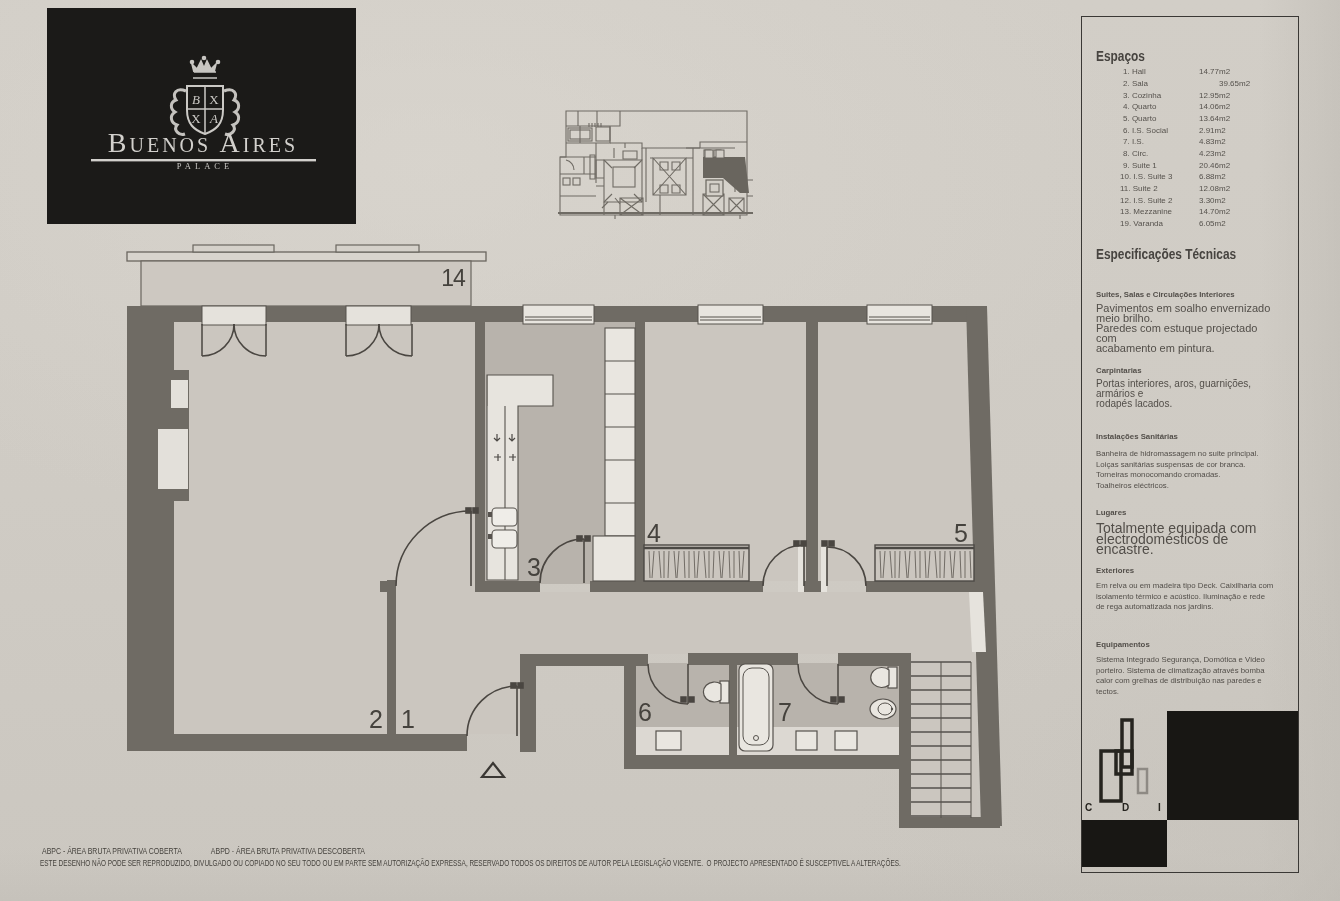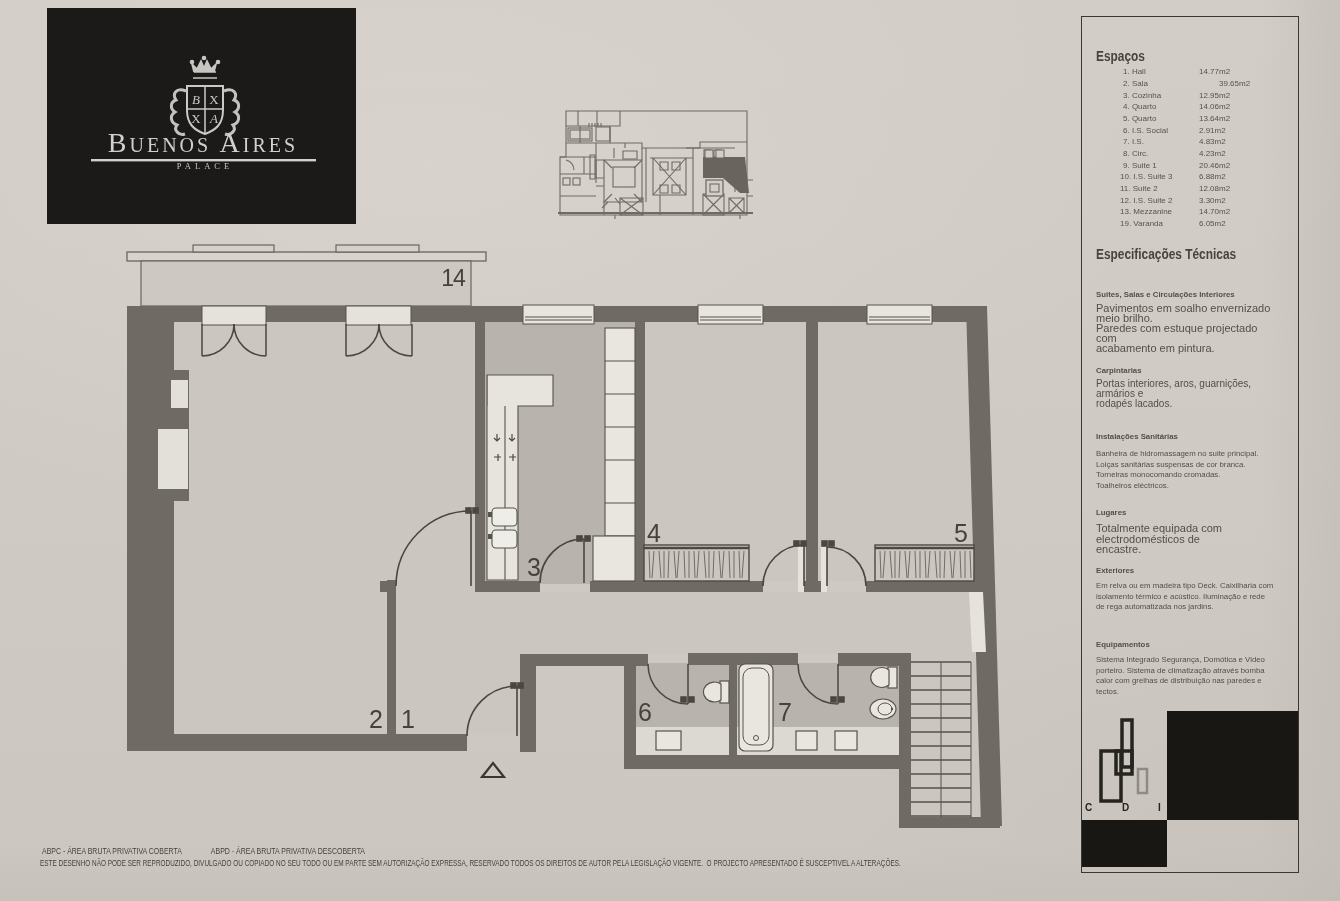--- a/index.html
+++ b/index.html
@@ -150,21 +150,21 @@
  <div class="abs" style="left:14px;top:273px;font-size:7.8px;font-weight:bold;">Suites, Salas e Circulações Interiores</div>
  <div class="abs" style="left:14px;top:286px;font-size:11px;line-height:10px;width:175px;">Pavimentos em soalho envernizado meio brilho.<br>Paredes com estuque projectado com<br>acabamento em pintura.</div>
 
  <div class="abs" style="left:14px;top:349px;font-size:7.8px;font-weight:bold;">Carpintarias</div>
  <div class="abs" style="left:14px;top:362px;font-size:10px;line-height:10px;width:175px;">Portas interiores, aros, guarnições, armários e<br>rodapés lacados.</div>
 
  <div class="abs" style="left:14px;top:415px;font-size:7.8px;font-weight:bold;">Instalações Sanitárias</div>
  <div class="abs" style="left:14px;top:432px;font-size:7.8px;line-height:10.5px;width:180px;">Banheira  de hidromassagem no suite principal.<br>Loiças sanitárias suspensas de cor branca.<br>Torneiras monocomando cromadas.<br>Toalheiros eléctricos.</div>
 
  <div class="abs" style="left:14px;top:491px;font-size:7.8px;font-weight:bold;">Lugares</div>
- <div class="abs" style="left:14px;top:506px;font-size:11px;line-height:10.5px;width:180px;">Totalmente equipada com electrodomésticos de<br>encastre.</div>
+ <div class="abs" style="left:14px;top:506px;font-size:14px;line-height:10.5px;width:180px;">Totalmente equipada com electrodomésticos de<br>encastre.</div>
 
  <div class="abs" style="left:14px;top:549px;font-size:7.8px;font-weight:bold;">Exteriores</div>
  <div class="abs" style="left:14px;top:564px;font-size:7.8px;line-height:10.5px;width:180px;">Em relva ou em madeira tipo Deck. Caixilharia com<br>isolamento térmico e acústico. Iluminação e rede<br>de rega automatizada nos jardins.</div>
 
  <div class="abs" style="left:14px;top:623px;font-size:7.8px;font-weight:bold;">Equipamentos</div>
  <div class="abs" style="left:14px;top:638px;font-size:7.8px;line-height:10.5px;width:180px;">Sistema Integrado Segurança, Domótica e Video<br>porteiro. Sistema de climatização através bomba<br>calor com grelhas de distribuição nas paredes e<br>tectos.</div>
 
  <div class="abs" style="left:0px;top:694px;width:85px;height:109px;">
   <svg width="85" height="109" viewBox="0 0 85 109">
    <g fill="none" stroke="#26241f">

